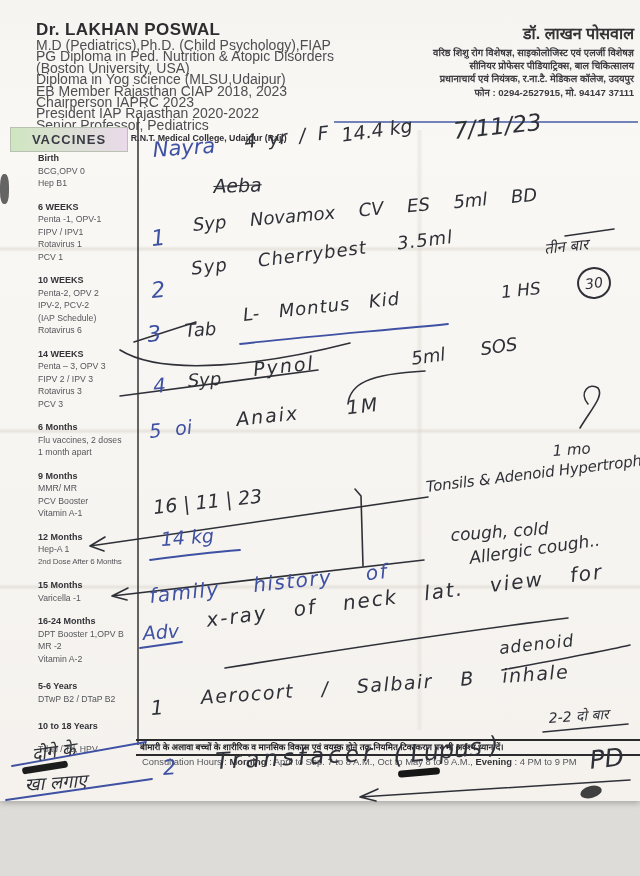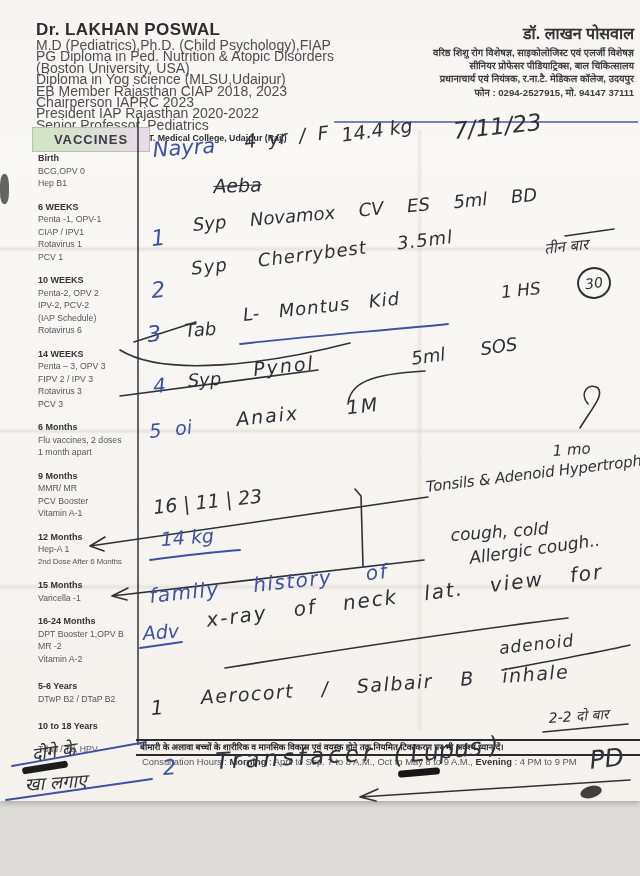--- a/index.html
+++ b/index.html
@@ -22,21 +22,21 @@
   .hdr-left{position:absolute;left:36px;top:20px;width:300px;}
   .hdr-name{font-size:17px;font-weight:bold;color:#2d2d30;letter-spacing:.4px;}
   .hdr-line{font-size:14px;line-height:11.4px;color:#4e4e52;}
   .hdr-affil{font-size:8.8px;line-height:12px;color:#2e2e32;font-weight:bold;margin-top:1px;}
   .hdr-right{position:absolute;left:296px;top:22px;width:338px;text-align:right;}
   .hdr-right-name{font-size:16px;font-weight:bold;color:#333336;margin-bottom:2px;}
   .hdr-right-line{font-size:9.6px;line-height:13.2px;color:#3c3c40;font-weight:600;}
   .hdr-rule{position:absolute;left:334px;top:121px;width:304px;height:2px;background:#5a6fae;opacity:.85;}
   
   .vax-badge{
-    position:absolute;left:32px;top:127px;width:116px;height:23px;
+    position:absolute;left:10px;top:127px;width:116px;height:23px;
     background:linear-gradient(90deg,#cfe6c1,#e9dae9);
     border:1px solid #b9c2b2;display:flex;align-items:center;justify-content:center;
     font-size:13px;font-weight:bold;letter-spacing:1px;color:#3a3a44;
   }
   .divider-v{position:absolute;left:137px;top:117px;width:1.6px;height:628px;background:#3f3f43;opacity:.8;}
   .sidebar{position:absolute;left:38px;top:152px;width:100px;}
   .vgroup{margin-bottom:11px;}
   .vgroup.gap{margin-top:15px;}
   .vhead{font-size:9px;font-weight:bold;color:#333338;line-height:12.5px;white-space:nowrap;}
   .vitem{font-size:8.7px;color:#55555a;line-height:12.5px;white-space:nowrap;}
@@ -96,21 +96,21 @@
 <div class="divider-v"></div>
 <div class="sidebar">
   <div class="vgroup">
     <div class="vhead">Birth</div>
     <div class="vitem">BCG,OPV 0</div>
     <div class="vitem">Hep B1</div>
   </div>
   <div class="vgroup">
     <div class="vhead">6 WEEKS</div>
     <div class="vitem">Penta -1, OPV-1</div>
-    <div class="vitem">CIAP / IPV1</div>
+    <div class="vitem">FIPV / IPV1</div>
     <div class="vitem">Rotavirus 1</div>
     <div class="vitem">PCV 1</div>
   </div>
   <div class="vgroup">
     <div class="vhead">10 WEEKS</div>
     <div class="vitem">Penta-2, OPV 2</div>
     <div class="vitem">IPV-2, PCV-2</div>
     <div class="vitem">(IAP Schedule)</div>
     <div class="vitem">Rotavirus 6</div>
   </div>

